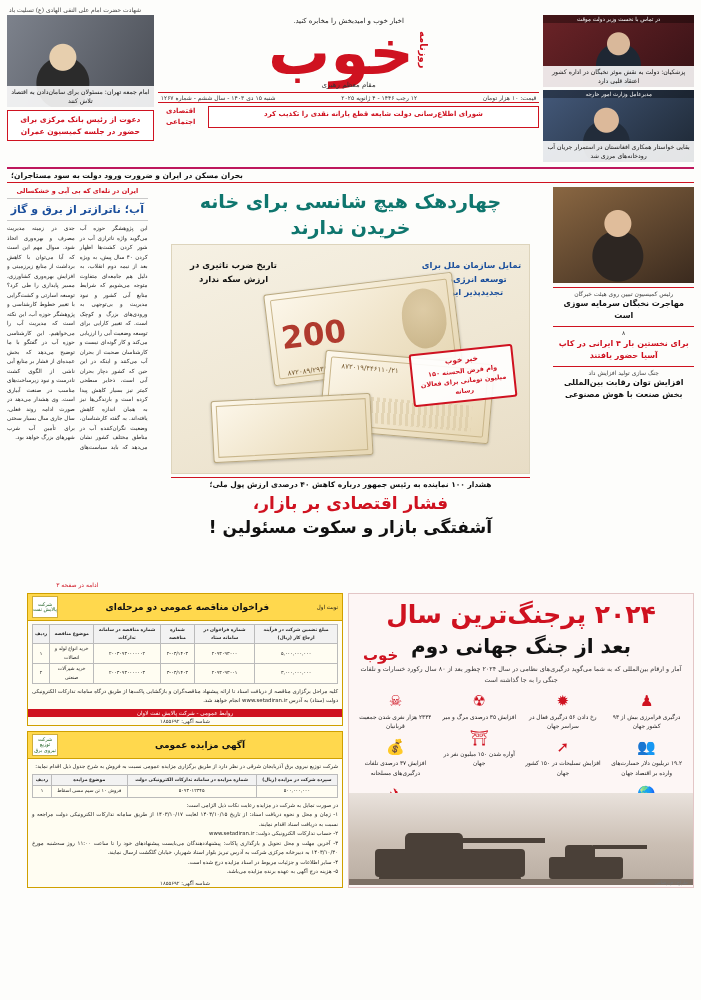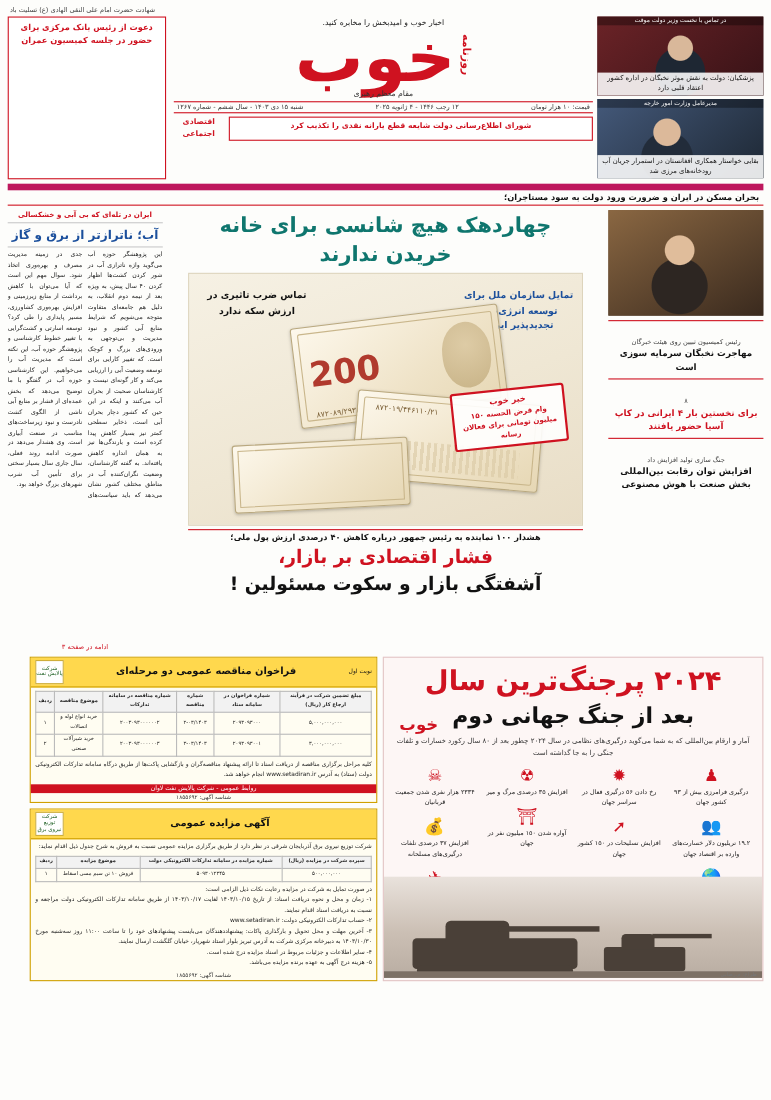--- a/index.html
+++ b/index.html
@@ -25,21 +25,21 @@
   }
   .topstrip .mid { font-size: 6.5px; color: #222; }
 
   
   .masthead {
     display: flex; flex-direction: row-reverse; align-items: stretch;
     gap: 4px; height: 148px;
   }
   .mh-left { width: 152px; display: flex; flex-direction: column; gap: 3px; }
   .mh-center { width: 385px; display: flex; flex-direction: column; }
-  .mh-right { width: 148px; display: flex; gap: 3px; }
+  .mh-right { width: 148px; display: flex; flex-direction: column; gap: 3px; }
 
   .photo {
     position: relative; overflow: hidden; background: #8a8f96;
   }
   .photo .cap {
     position: absolute; left: 0; right: 0; bottom: 0;
     background: rgba(255,255,255,.88);
     font-size: 6.2px; line-height: 1.35; color: #111;
     padding: 2px 3px; text-align: center;
   }
@@ -80,23 +80,23 @@
 
   .invite-box {
     border: 1px solid #cf1220; background: #fff;
     font-size: 7.5px; line-height: 1.55; color: #111;
     padding: 3px; text-align: center; font-weight: bold;
   }
   .invite-box .em { color: #cf1220; }
 
   
   .leadband {
-    border-top: 6px solid #be185d; border-bottom: 1px solid #cf1220;
+    border-top: 2px solid #be185d; border-bottom: 1px solid #cf1220;
     margin-top: 4px; padding: 2px 4px;
-    font-size: 7.5px; color: #111; text-align: right; font-weight: bold;
+    font-size: 7.5px; color: #111; text-align: left; font-weight: bold;
   }
 
   
   .body-row { display: flex; flex-direction: row-reverse; gap: 23px; margin-top: 4px; }
   .col-right { width: 150px; }
   .col-center { width: 384px; }
   .col-left { width: 150px; display: flex; flex-direction: column; gap: 4px; }
 
   .head-main {
     font-size: 19px; font-weight: bold; color: #0f766e; text-align: center;
@@ -146,21 +146,21 @@
     font-size: 11px; font-weight: bold; color: #1b4f9c; text-align: center;
     line-height: 1.4; margin: 2px 0;
   }
   .col-text {
     font-size: 5.6px; line-height: 1.7; color: #222; text-align: justify;
     column-count: 2; column-gap: 5px; height: 355px; overflow: hidden;
   }
   .cont-note { font-size: 6px; color: #cf1220; text-align: center; margin-top: 2px; }
 
   
-  .leftitem { border-top: 1px solid #cf1220; padding-top: 16px; }
+  .leftitem { border-top: 1px solid #cf1220; padding-top: 2px; }
   .leftitem .t {
     font-size: 8px; font-weight: bold; color: #111; line-height: 1.5; text-align: center;
   }
   .leftitem .t .rd { color: #cf1220; }
   .lead-small { font-size: 6px; color: #444; text-align: center; line-height: 1.4; }
 
   
   .lower { display: flex; flex-direction: row-reverse; gap: 5px; margin-top: 5px; padding-left: 20px; }
   .ads-col { width: 338px; display: flex; flex-direction: column; gap: 5px; }
   .war-col { width: 370px; }
@@ -314,21 +314,21 @@
       <div class="cont-note">ادامه در صفحه ۳</div>
     </div>
 
     <div class="col-center">
       <div class="head-main">چهاردهک هیچ شانسی برای خانه خریدن ندارند</div>
 
       <div class="money-art">
 
         <div class="art-label" style="right:6px;top:14px;width:104px;">تمایل سازمان ملل برای توسعه انرژی‌های تجدیدپذیر ایران</div>
 
-        <div class="art-label2" style="left:10px;top:14px;width:104px;">تماس ضرب تاثیری در ارزش سکه ندارد</div>
+        <div class="art-label2" style="left:10px;top:14px;width:104px;">تاریخ ضرب تاثیری در ارزش سکه ندارد</div>
 
         <div class="note" style="width:190px;height:92px;left:96px;top:38px;transform:rotate(-7deg);">
           <div style="position:absolute;inset:5px;border:1px solid #c9b68b;border-radius:2px;"></div>
           <div class="num" style="left:12px;top:26px;font-size:31px;">200</div>
           <div style="position:absolute;right:10px;top:12px;width:44px;height:60px;border-radius:50%/46%;background:radial-gradient(circle at 50% 35%,#d8c49b,#bda676);opacity:.75;"></div>
           <div class="serial" style="left:14px;bottom:6px;">۸۷۲۰۸۹/۲۹۳۸۱۷/۱۴</div>
         </div>
 
         <div class="note" style="width:170px;height:80px;left:150px;top:112px;transform:rotate(5deg);">
           <div style="position:absolute;inset:5px;border:1px solid #c9b68b;border-radius:2px;"></div>

